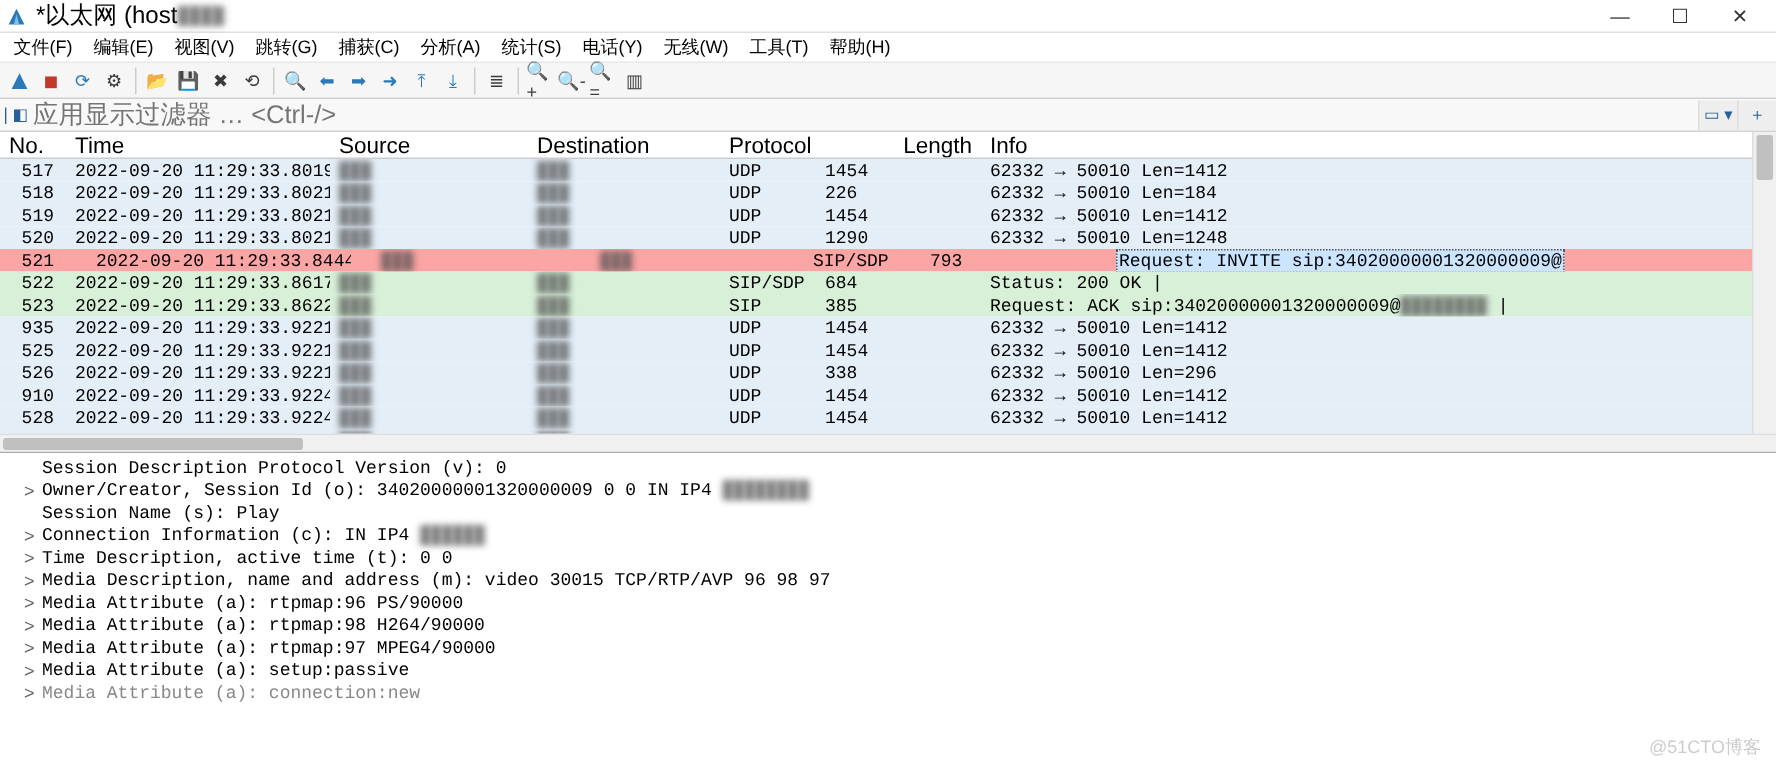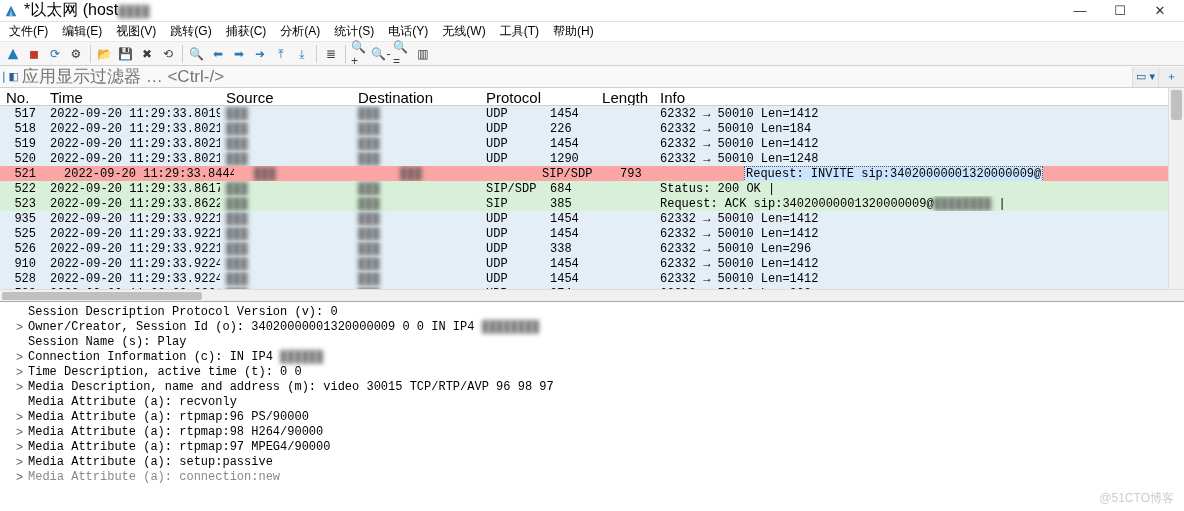--- a/index.html
+++ b/index.html
@@ -399,20 +399,19 @@
   </div>
 </div>
 
 <div class="details" id="details">
 <div class="dline"><span class="exp"> </span>Session Description Protocol Version (v): 0</div>
     <div class="dline"><span class="exp">&gt;</span>Owner/Creator, Session Id (o): 34020000001320000009 0 0 IN IP4 <span class="blur">████████</span></div>
     <div class="dline"><span class="exp"> </span>Session Name (s): Play</div>
     <div class="dline"><span class="exp">&gt;</span>Connection Information (c): IN IP4 <span class="blur">██████</span></div>
     <div class="dline"><span class="exp">&gt;</span>Time Description, active time (t): 0 0</div>
     <div class="dline"><span class="exp">&gt;</span>Media Description, name and address (m): video 30015 TCP/RTP/AVP 96 98 97</div>
-    <div class="dline"><span class="exp"> </span>Media Attribute (a): recvonly</div>
     <div class="dline"><span class="exp">&gt;</span>Media Attribute (a): rtpmap:96 PS/90000</div>
     <div class="dline"><span class="exp">&gt;</span>Media Attribute (a): rtpmap:98 H264/90000</div>
     <div class="dline"><span class="exp">&gt;</span>Media Attribute (a): rtpmap:97 MPEG4/90000</div>
     <div class="dline"><span class="exp">&gt;</span>Media Attribute (a): setup:passive</div>
     <div class="dline cut"><span class="exp">&gt;</span>Media Attribute (a): connection:new</div>
   </div>
 <div class="watermark">@51CTO博客</div>
 
 </body></html>

